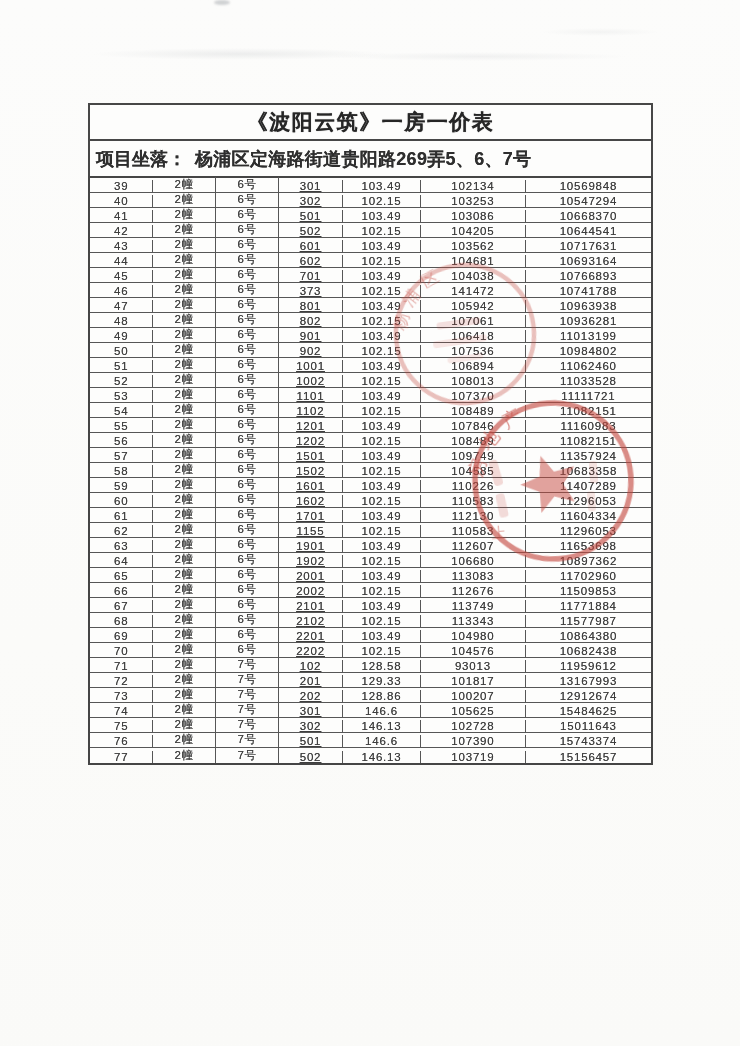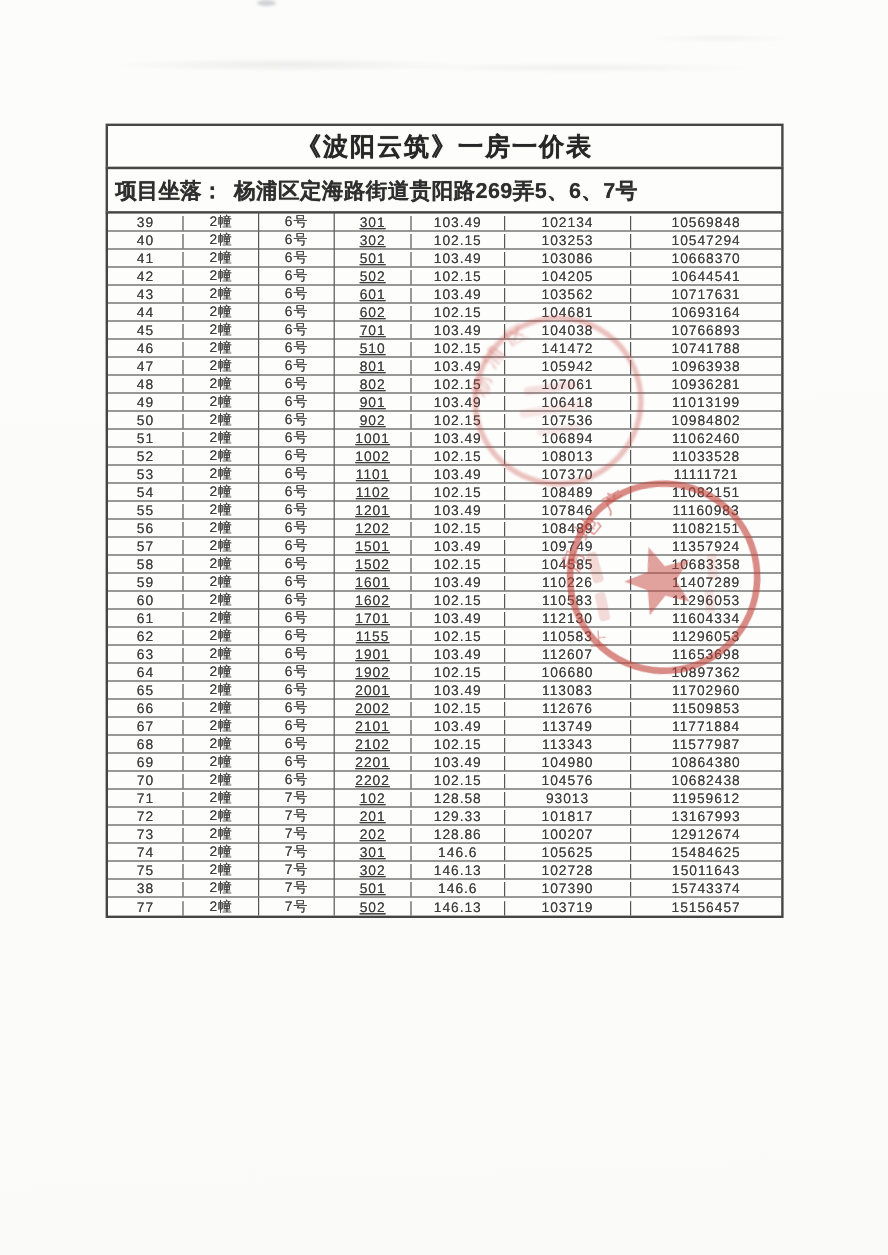--- a/index.html
+++ b/index.html
@@ -160,21 +160,21 @@
     <div class="c c2">6号</div>
     <div class="c c3">701</div>
     <div class="c c4">103.49</div>
     <div class="c c5">104038</div>
     <div class="c c6">10766893</div>
   </div>
         <div class="t-row">
     <div class="c c0">46</div>
     <div class="c c1">2幢</div>
     <div class="c c2">6号</div>
-    <div class="c c3">510</div>
+    <div class="c c3">373</div>
     <div class="c c4">102.15</div>
     <div class="c c5">141472</div>
     <div class="c c6">10741788</div>
   </div>
         <div class="t-row">
     <div class="c c0">47</div>
     <div class="c c1">2幢</div>
     <div class="c c2">6号</div>
     <div class="c c3">801</div>
     <div class="c c4">103.49</div>
@@ -427,21 +427,21 @@
         <div class="t-row">
     <div class="c c0">75</div>
     <div class="c c1">2幢</div>
     <div class="c c2">7号</div>
     <div class="c c3">302</div>
     <div class="c c4">146.13</div>
     <div class="c c5">102728</div>
     <div class="c c6">15011643</div>
   </div>
         <div class="t-row">
-    <div class="c c0">38</div>
+    <div class="c c0">76</div>
     <div class="c c1">2幢</div>
     <div class="c c2">7号</div>
     <div class="c c3">501</div>
     <div class="c c4">146.6</div>
     <div class="c c5">107390</div>
     <div class="c c6">15743374</div>
   </div>
         <div class="t-row">
     <div class="c c0">77</div>
     <div class="c c1">2幢</div>

